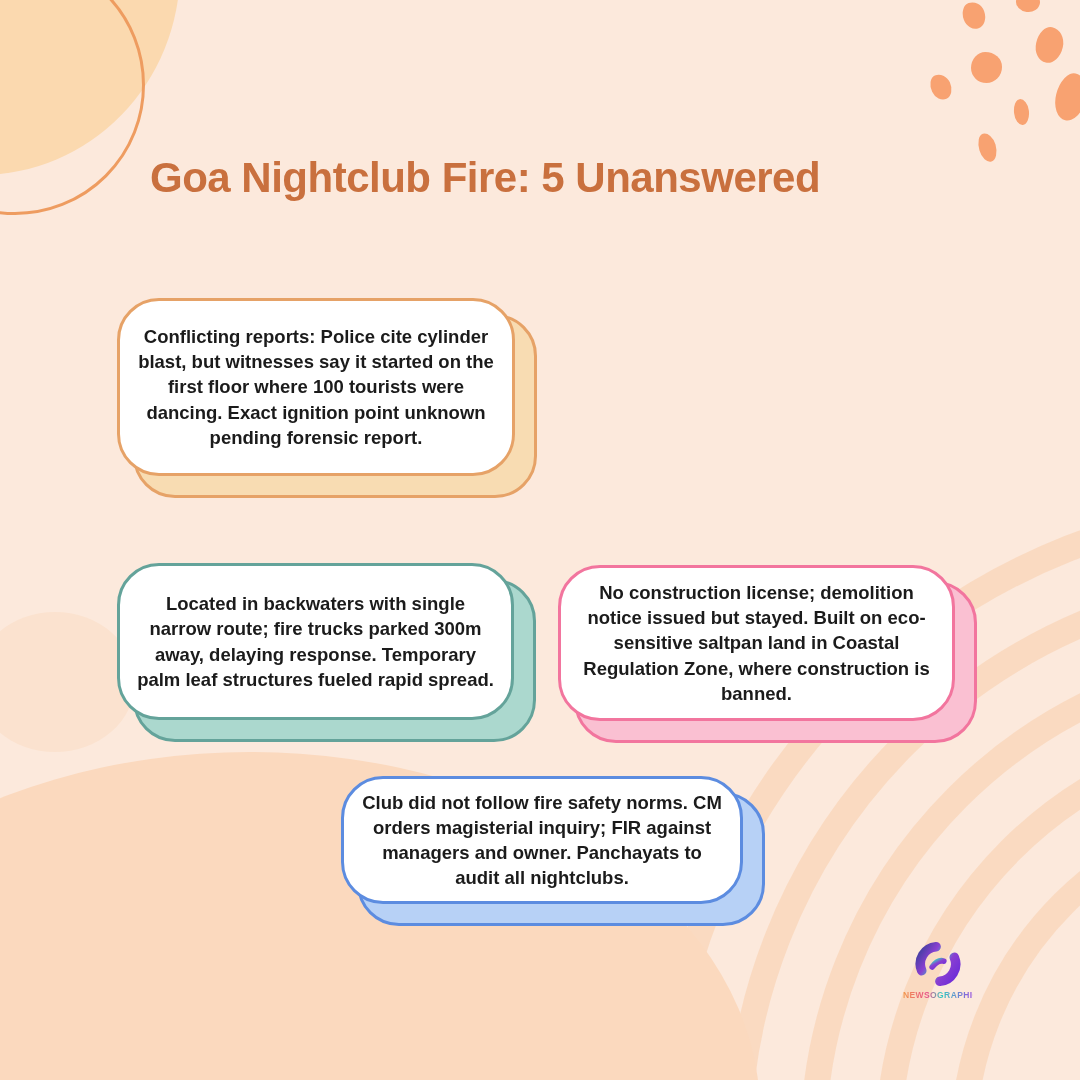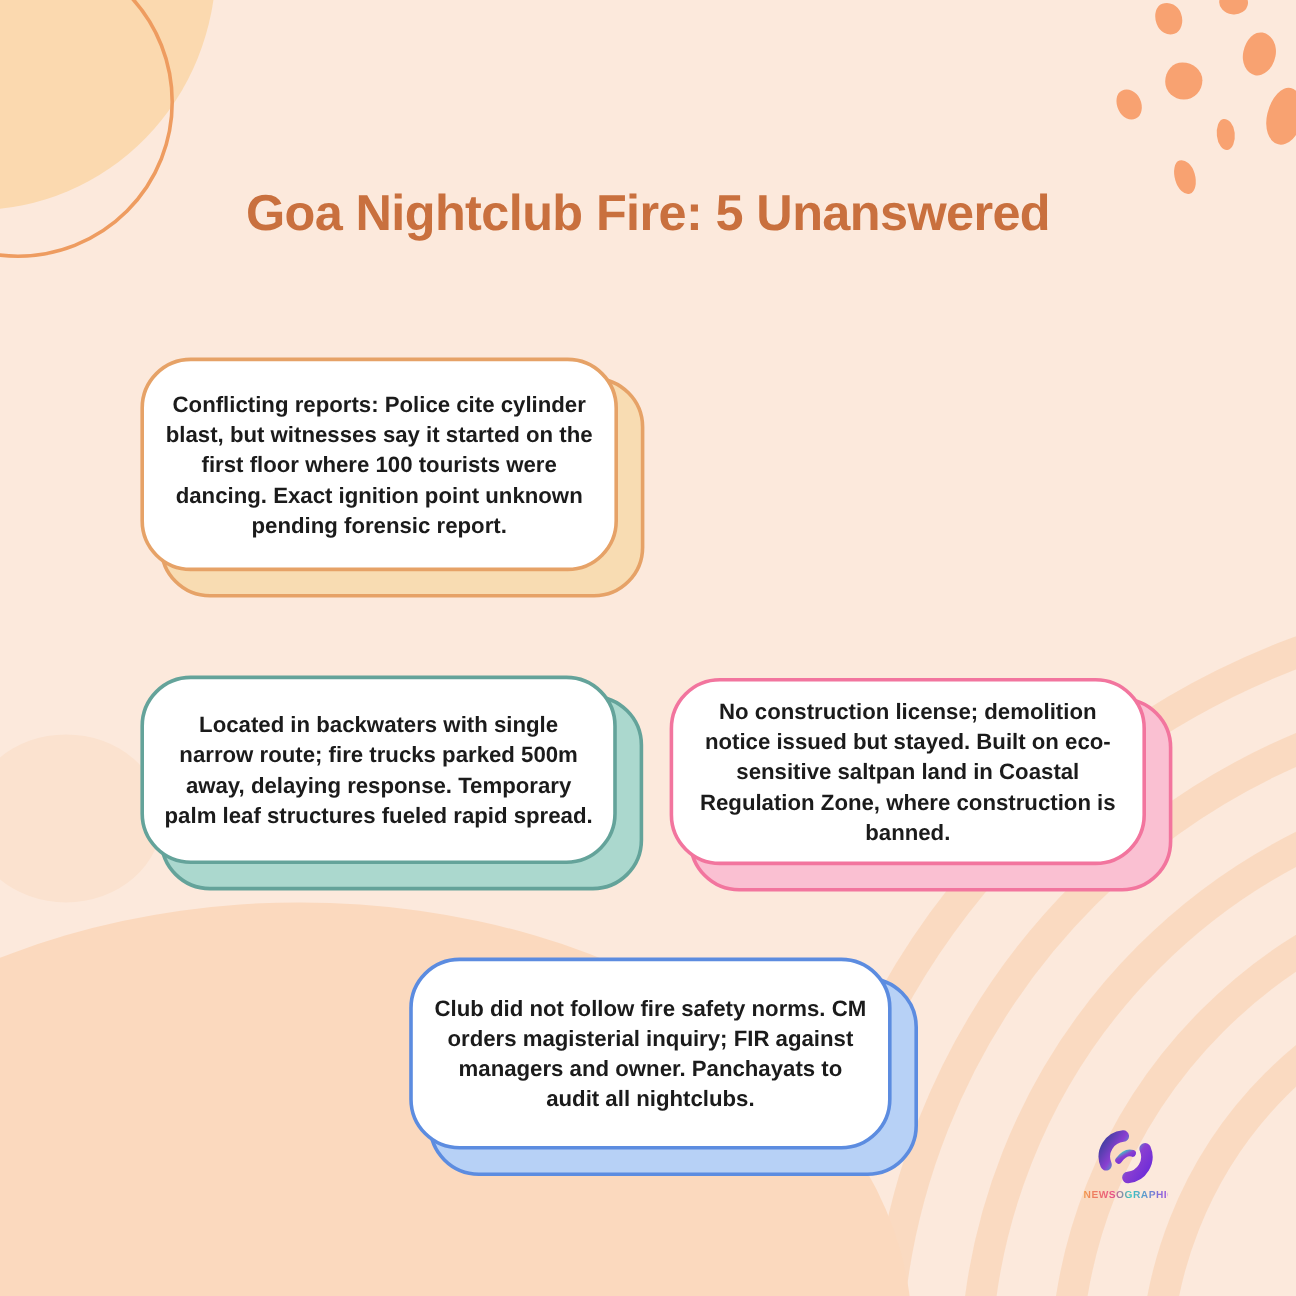--- a/index.html
+++ b/index.html
@@ -11,21 +11,21 @@
   .decor{position:absolute;pointer-events:none;}
   .blob-topleft{left:-220px;top:-235px;width:400px;height:410px;border-radius:50%;background:#FBD9AF;z-index:1;}
   .ring-topleft{left:-115px;top:-45px;width:254px;height:254px;border:3px solid #EE9C60;border-radius:50%;z-index:2;}
   .blob-midleft{left:-25px;top:612px;width:160px;height:140px;border-radius:50%;background:#FBE2CF;z-index:1;}
   .wave-bottom{left:-260px;top:752px;width:1020px;height:720px;border-radius:50%;background:#FBD9BE;z-index:2;}
   .arc-ring{border:26px solid rgba(247,195,150,0.38);border-radius:50%;z-index:1;}
   .dot{position:absolute;background:#F8A271;border-radius:46% 54% 50% 50%/52% 48% 52% 48%;z-index:2;}
   
   .title{
     position:absolute;left:0;right:0;top:152px;margin:0 auto;width:780px;
-    text-align:center;color:#C9703E;font-weight:800;font-size:42px;line-height:1.25;
+    color:#C9703E;font-weight:800;font-size:42px;line-height:1.25;
     letter-spacing:-0.5px;z-index:10;
   }
   .title .l2{display:block;}
   
   .card{position:absolute;z-index:10;}
   .card .back{
     position:absolute;left:16px;top:16px;width:100%;height:100%;
     background:var(--fc);border:3.5px solid var(--bc);border-radius:42px;
   }
   .card .front{
@@ -83,32 +83,32 @@
     <div class="back"></div>
     <div class="front">
       <p>Conflicting reports: Police cite cylinder blast, but witnesses say it started on the first floor where 100 tourists were dancing. Exact ignition point unknown pending forensic report.</p>
     </div>
   </div>
 
 
   <div class="card" style="left:117px;top:563px;width:397px;height:157px;--bc:#64A39A;--fc:#ABD8CE;">
     <div class="back"></div>
     <div class="front">
-      <p>Located in backwaters with single narrow route; fire trucks parked 500m away, delaying response. Temporary palm leaf structures fueled rapid spread.</p>
+      <p>Located in backwaters with single narrow route; fire trucks parked 300m away, delaying response. Temporary palm leaf structures fueled rapid spread.</p>
     </div>
   </div>
 
   <div class="card" style="left:558px;top:565px;width:397px;height:156px;--bc:#F2759E;--fc:#FAC0D2;">
     <div class="back"></div>
     <div class="front">
       <p>No construction license; demolition notice issued but stayed. Built on eco-sensitive saltpan land in Coastal Regulation Zone, where construction is banned.</p>
     </div>
   </div>
 
-  <div class="card" style="left:341px;top:798px;width:402px;height:160px;--bc:#5C8CE0;--fc:#B7D1F6;">
+  <div class="card" style="left:341px;top:776px;width:402px;height:128px;--bc:#5C8CE0;--fc:#B7D1F6;">
     <div class="back"></div>
     <div class="front">
       <p>Club did not follow fire safety norms. CM orders magisterial inquiry; FIR against managers and owner. Panchayats to audit all nightclubs.</p>
     </div>
   </div>
 
   <div class="brand">
     <svg width="48" height="46" viewBox="0 0 48 48">
       <defs>
         <linearGradient id="g1" x1="0" y1="0" x2="1" y2="1">

